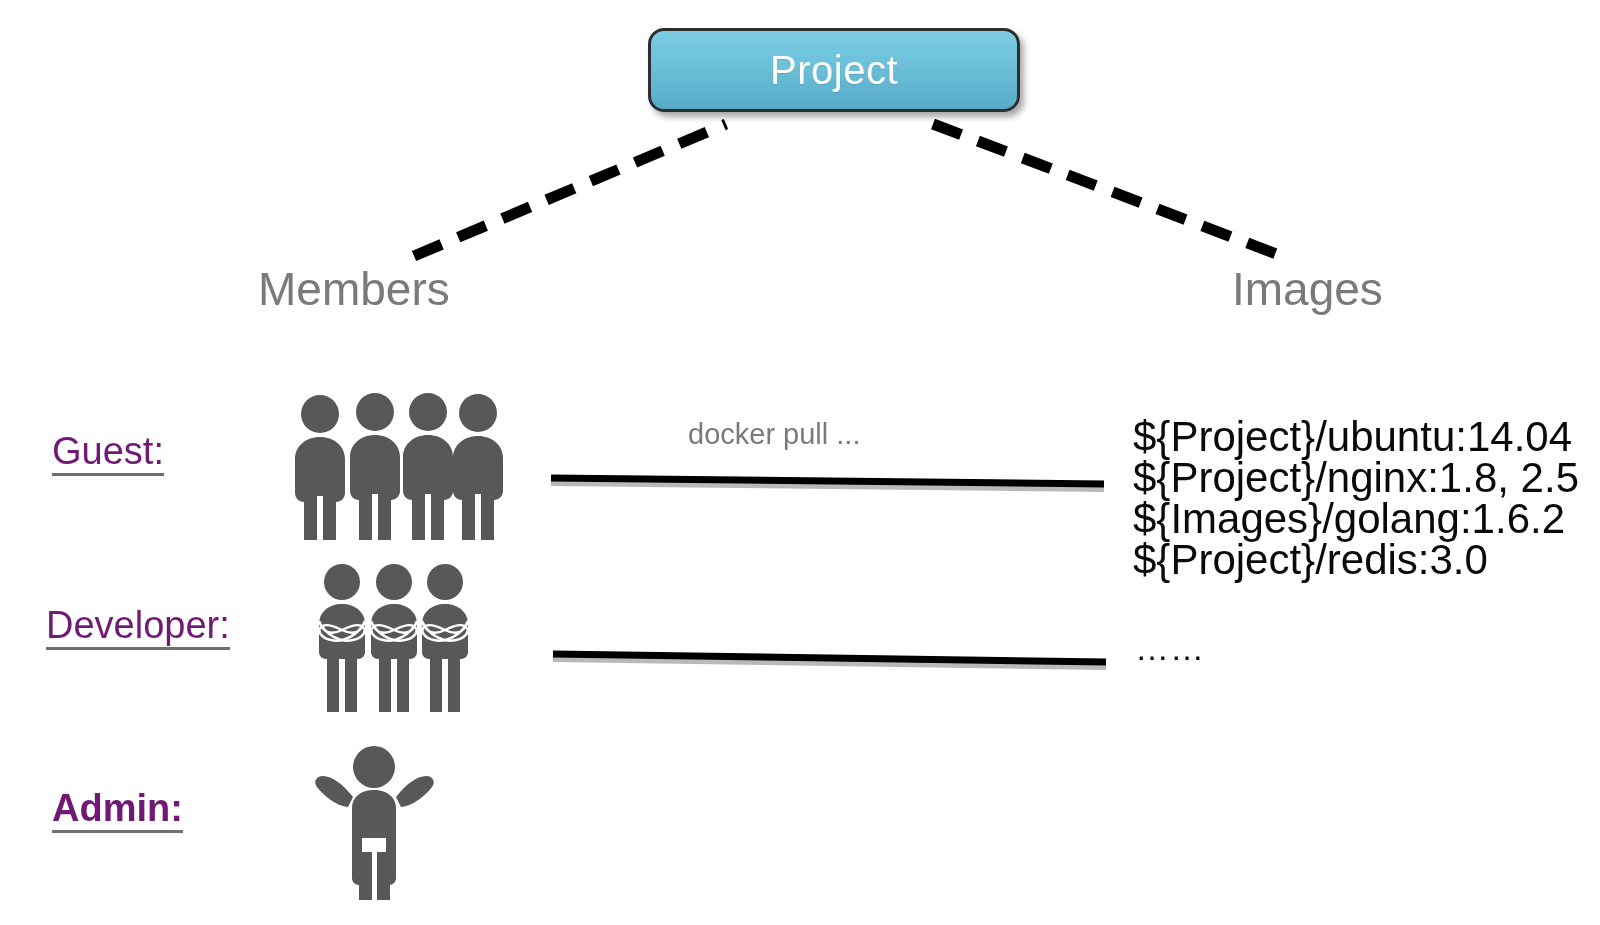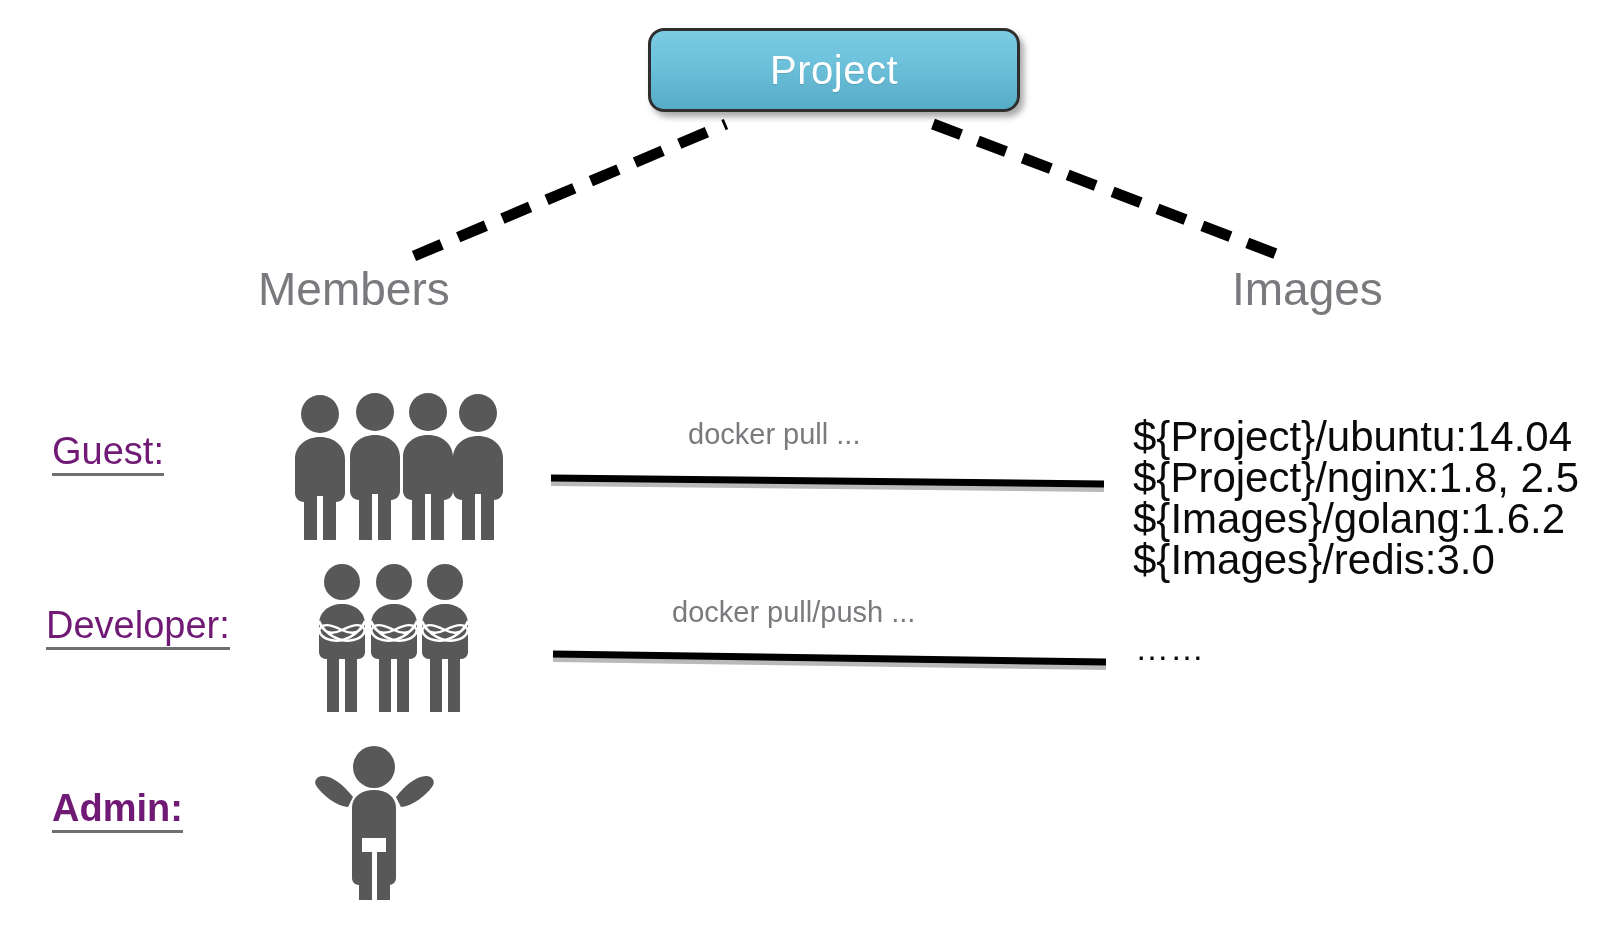--- a/index.html
+++ b/index.html
@@ -228,29 +228,28 @@
     </svg>
   </div>
 
   <div class="connector-label" id="label-pull">docker pull ...</div>
 
   <svg class="connector-line" style="left:548px; top:466px; width:560px; height:28px;" width="560" height="28">
     <line x1="3" y1="16" x2="556" y2="22" stroke="#b9b9b9" stroke-width="8" stroke-linecap="butt"></line>
     <line x1="3" y1="12" x2="556" y2="18" stroke="#000000" stroke-width="7" stroke-linecap="butt"></line>
   </svg>
 
-  <div class="connector-label" id="label-pullpush">docker pull/push ...</div>
 
   <svg class="connector-line" style="left:550px; top:644px; width:560px; height:28px;" width="560" height="28">
     <line x1="3" y1="14" x2="556" y2="22" stroke="#b9b9b9" stroke-width="8" stroke-linecap="butt"></line>
     <line x1="3" y1="10" x2="556" y2="18" stroke="#000000" stroke-width="7" stroke-linecap="butt"></line>
   </svg>
 
   <div id="images-list">
     <span class="img-row">${Project}/ubuntu:14.04</span>
     <span class="img-row">${Project}/nginx:1.8,  2.5</span>
     <span class="img-row">${Images}/golang:1.6.2</span>
-    <span class="img-row">${Images}/redis:3.0</span>
+    <span class="img-row">${Project}/redis:3.0</span>
   </div>
 
   <div id="images-more">……</div>
 
 </div>
 
 </body></html>

